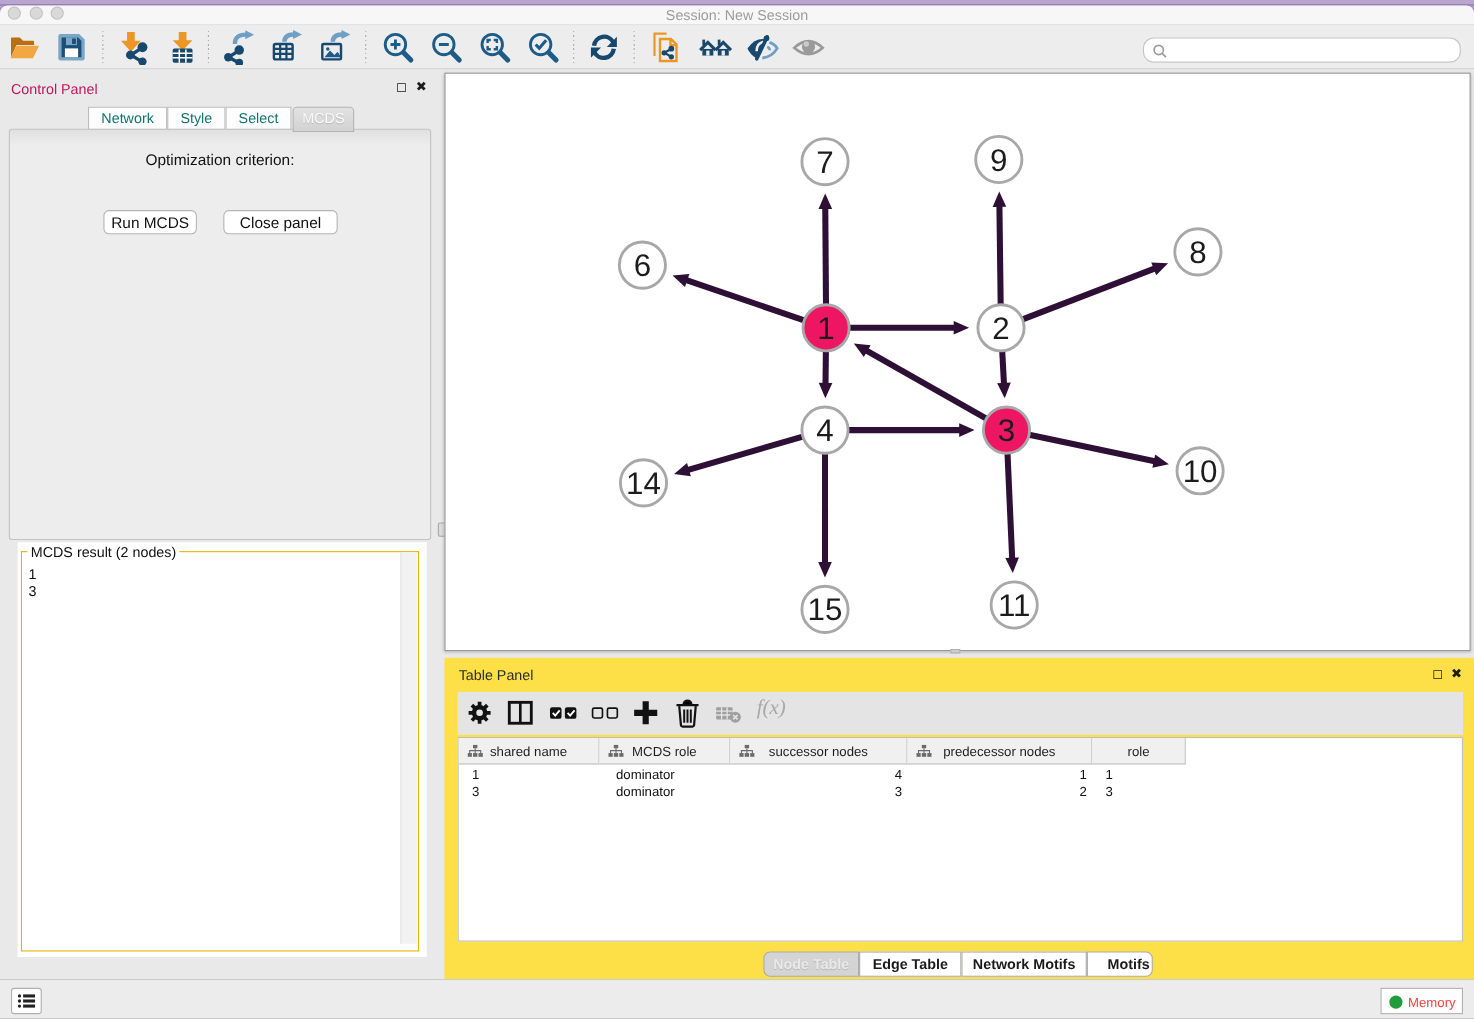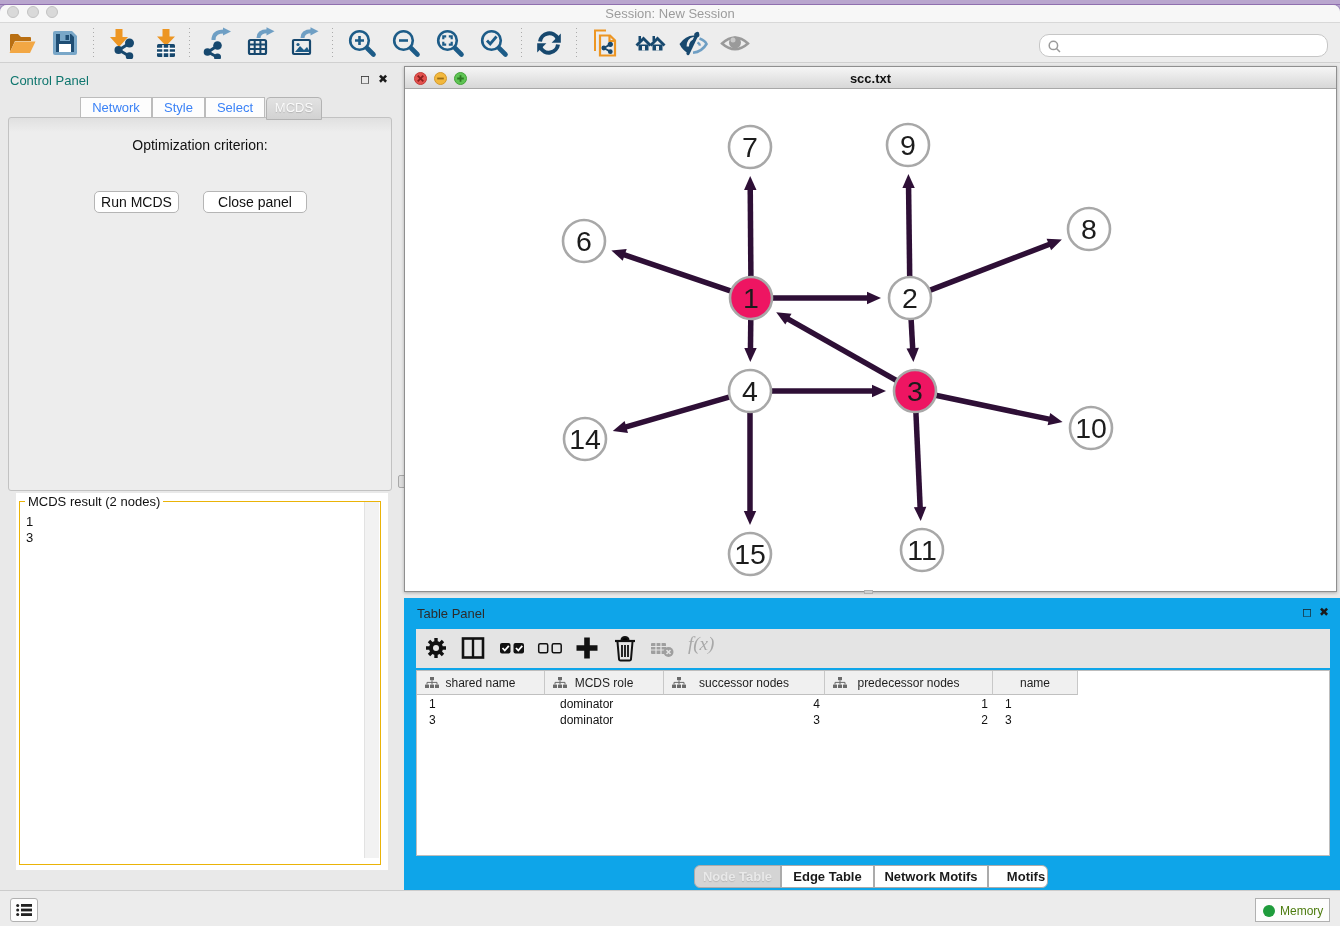--- a/index.html
+++ b/index.html
@@ -11,53 +11,53 @@
 #titlebar { left:0; top:5px; width:1340px; height:18px; background:#f7f7f7; border-radius:7px 7px 0 0; border-bottom:1px solid #d8d8d8;padding-left:40px; }
 .tl { top:7px; width:12px; height:12px; border-radius:50%; background:#d9d9d9; border:1px solid #c3c3c3; }
 #apptitle { top:1px; left:0; width:1340px; text-align:center; font-size:13px; color:#9c9c9c; }
 #toolbar { left:0; top:23px; width:1340px; height:40px; background:#ededed; border-bottom:1px solid #d0d0d0; }
 .tsep { top:5px; width:1px; height:30px; background-image:repeating-linear-gradient(to bottom,#ababab 0 1.4px,transparent 1.4px 4px); }
 .ticon { top:4px; }
 #searchbox { left:1039px; top:11px; width:289px; height:23px; background:#fff; border:1px solid #c6c6c6; border-radius:10px; }
 #searchbox svg { position:absolute; left:8px; top:5px; }
 
 #cpanel { left:0; top:63px; width:400px; height:827px; background:#e9e9e9; }
-#cptitle { left:10px; top:10px; font-size:13px; color:#0f766e; }
+#cptitle { left:10px; top:10px; font-size:13px; color:#be185d; }
 .winbtn { font-size:12px; color:#1b1b1b; }
 #cpbox { left:8px; top:54px; width:384px; height:374px; border:1px solid #c2c2c2; border-radius:3px; background:linear-gradient(#e0e0e0, #ededed 14px); }
-.tab { top:34px; height:21px; background:#fdfdfd; border:1px solid #bcbcbc; font-size:13px; color:#3b82f6; text-align:center; line-height:20px; }
+.tab { top:34px; height:21px; background:#fdfdfd; border:1px solid #bcbcbc; font-size:13px; color:#0f766e; text-align:center; line-height:20px; }
 #tab-mcds { background:linear-gradient(#e2e2e2,#d2d2d2); color:#fbfbfb; text-shadow:0 1px 1px #b5b5b5; border-radius:4px 4px 0 0; border-color:#b3b3b3; height:23px; }
 #optlabel { left:0; top:74px; width:400px; text-align:center; font-size:14px; color:#111; }
 #cpdrop { left:44px; top:95px; width:312px; height:23px; background:#fff; border:1px solid #b9b9b9; border-radius:4px; font-size:14px; color:#111; line-height:21px; padding-left:10px; }
 .btn { top:128px; height:22px; background:#fff; border:1px solid #b5b5b5; border-radius:5px; font-size:14px; color:#111; text-align:center; line-height:20px; }
 #resultwhite { left:16px; top:430px; width:372px; height:377px; background:#fff; }
 #fieldset { left:3px; top:8px; width:362px; height:364px; border:1px solid #eab308; }
 #fieldlegend { left:5px; top:-8px; background:#fff; padding:0 3px; font-size:13px; color:#111; }
 #resulttext { left:6px; top:12px; font-size:13px; color:#111; line-height:16px; }
 #fscroll { left:348px; top:9px; width:15px; height:356px; background:#f2f2f2; border-left:1px solid #e2e2e2; }
 #grip1 { left:398px; top:475px; width:8px; height:13px; background:#dcdcdc; border:1px solid #a8a8a8; border-radius:2px; }
 
 #netwin { left:404px; top:66px; width:933px; height:526px; background:#fff; border:1px solid #8f8f8f; box-shadow:0 1px 3px rgba(0,0,0,0.25); }
 #nettitle { left:0; top:0; width:931px; height:22px; background:linear-gradient(#f6f6f6,#d7d7d7); border-bottom:1px solid #a8a8a8; }
 #nettitletext { width:100%; text-align:center; top:4px; font-size:13px; font-weight:bold; color:#111; }
 .mtl { top:4.5px; width:13px; height:13px; border-radius:50%; }
 #netgrip { left:459px; top:523px; width:9px; height:4px; background:#cfcfcf; border:1px solid #b0b0b0; }
 
-#tpanel { left:404px; top:598px; width:936px; height:292px; background:#0ea5e9; }
+#tpanel { left:404px; top:598px; width:936px; height:292px; background:#fde047; }
 #tptitle { left:13px; top:8px; font-size:13px; color:#2c2c2c; }
 #ttoolbar { left:12px; top:31px; width:914px; height:39px; background:#e4e4e4; }
 #ttable { left:12px; top:72px; width:914px; height:186px; background:#fff; border:1px solid #bdbdbd; }
 .th { top:0; height:24px; background:#f0f0f0; border-right:1px solid #c8c8c8; border-bottom:1px solid #c0c0c0; font-size:12px; color:#1d1d1d; text-align:center; line-height:24px; }
 .th svg { position:absolute; left:8px; top:6px; }
 .td { font-size:12px; color:#111; }
 .btab { top:267px; height:23px; background:#fff; border:1px solid #ababab; font-size:13px; font-weight:bold; color:#1a1a1a; text-align:center; line-height:22px; }
 
 #statusbar { left:0; top:890px; width:1340px; height:36px; background:#ececec; border-top:1px solid #cccccc; }
 #listbtn { left:10px; top:7px; width:28px; height:24px; background:#fdfdfd; border:1px solid #b1b1b1; border-radius:3px; }
-#membtn { left:1255px; top:7px; width:75px; height:24px; background:#fdfdfd; border:1px solid #b1b1b1; font-size:12px; color:#4d7c0f; }
+#membtn { left:1255px; top:7px; width:75px; height:24px; background:#fdfdfd; border:1px solid #b1b1b1; font-size:12px; color:#ef4444; }
 #membtn .dot { position:absolute; left:7px; top:6px; width:12px; height:12px; border-radius:50%; background:#1f9c3c; }
 #membtn .mt { position:absolute; left:24px; top:5px; }
 </style>
 </head>
 <body>
 <div class="abs" id="app"></div>
 <div class="abs" id="purpleline"></div>
 <div class="abs" id="titlebar">
   <div class="abs tl" style="left:7px; top:1px;"></div>
   <div class="abs tl" style="left:27px; top:1px;"></div>
@@ -202,31 +202,20 @@
   <div class="abs" id="resultwhite">
     <div class="abs" id="fieldset">
       <div class="abs" id="fieldlegend">MCDS result (2 nodes)</div>
       <div class="abs" id="resulttext">1<br>3</div>
     </div>
     <div class="abs" id="fscroll"></div>
   </div>
 </div>
 <div class="abs" id="grip1"></div>
 <div class="abs" id="netwin">
-  <div class="abs" id="nettitle">
-    <div class="abs mtl" style="left:9px; background:#e3524e; border:1px solid #c33b38;"></div>
-    <div class="abs mtl" style="left:29px; background:#f2b83d; border:1px solid #d49a2d;"></div>
-    <div class="abs mtl" style="left:49px; background:#5fc454; border:1px solid #43a338;"></div>
-    <svg class="abs" style="left:9px; top:4.5px;" width="53" height="13" viewBox="0 0 53 13">
-      <path d="M3.7 3.7 L9.3 9.3 M9.3 3.7 L3.7 9.3" stroke="#8c1f1e" stroke-width="1.8"></path>
-      <path d="M23.2 6.5 L29.8 6.5" stroke="#9a6c14" stroke-width="1.8"></path>
-      <path d="M43.2 6.5 L49.8 6.5 M46.5 3.2 L46.5 9.8" stroke="#2c7a22" stroke-width="1.8"></path>
-    </svg>
-    <div class="abs" id="nettitletext">scc.txt</div>
-  </div>
   <svg class="abs" style="left:0; top:22px;" width="931" height="503" viewBox="0 0 931 503">
       <g stroke="#2e0f36" stroke-width="5.5" fill="#2e0f36">
         <line x1="345.9" y1="188.0" x2="345.2" y2="94.7"></line>
         <polygon stroke="none" points="345.2,87.0 351.5,101.0 339.1,101.0"></polygon>
         <line x1="326.1" y1="202.2" x2="213.7" y2="163.9"></line>
         <polygon stroke="none" points="206.4,161.4 221.7,160.0 217.7,171.8"></polygon>
         <line x1="367.0" y1="209.0" x2="468.3" y2="209.0"></line>
         <polygon stroke="none" points="476.0,209.0 462.0,215.2 462.0,202.8"></polygon>
         <line x1="345.8" y1="230.0" x2="345.4" y2="265.3"></line>
         <polygon stroke="none" points="345.3,273.0 339.3,258.9 351.7,259.1"></polygon>
@@ -359,21 +348,21 @@
         </svg>successor nodes</div>
       <div class="abs th" style="left:408px; width:168px;"><svg width="14" height="12" viewBox="0 0 14 12">
           <g fill="#6b6b6b">
             <rect x="5" y="0" width="4" height="3.2"></rect>
             <rect x="0" y="7.6" width="4" height="3.4"></rect>
             <rect x="5" y="7.6" width="4" height="3.4"></rect>
             <rect x="10" y="7.6" width="4" height="3.4"></rect>
           </g>
           <path stroke="#6b6b6b" stroke-width="1" fill="none" d="M7 3.2 V5.4 M2 7.6 V5.4 H12 V7.6 M7 5.4 V7.6"></path>
         </svg>predecessor nodes</div>
-      <div class="abs th" style="left:576px; width:85px;">name</div>
+      <div class="abs th" style="left:576px; width:85px;">role</div>
       <div class="abs td" style="left:12px; top:25.5px;">1</div>
       <div class="abs td" style="left:143px; top:25.5px;">dominator</div>
       <div class="abs td" style="left:247px; top:25.5px; width:156px; text-align:right;">4</div>
       <div class="abs td" style="left:408px; top:25.5px; width:163px; text-align:right;">1</div>
       <div class="abs td" style="left:588px; top:25.5px;">1</div>
       <div class="abs td" style="left:12px; top:41.5px;">3</div>
       <div class="abs td" style="left:143px; top:41.5px;">dominator</div>
       <div class="abs td" style="left:247px; top:41.5px; width:156px; text-align:right;">3</div>
       <div class="abs td" style="left:408px; top:41.5px; width:163px; text-align:right;">2</div>
       <div class="abs td" style="left:588px; top:41.5px;">3</div>

